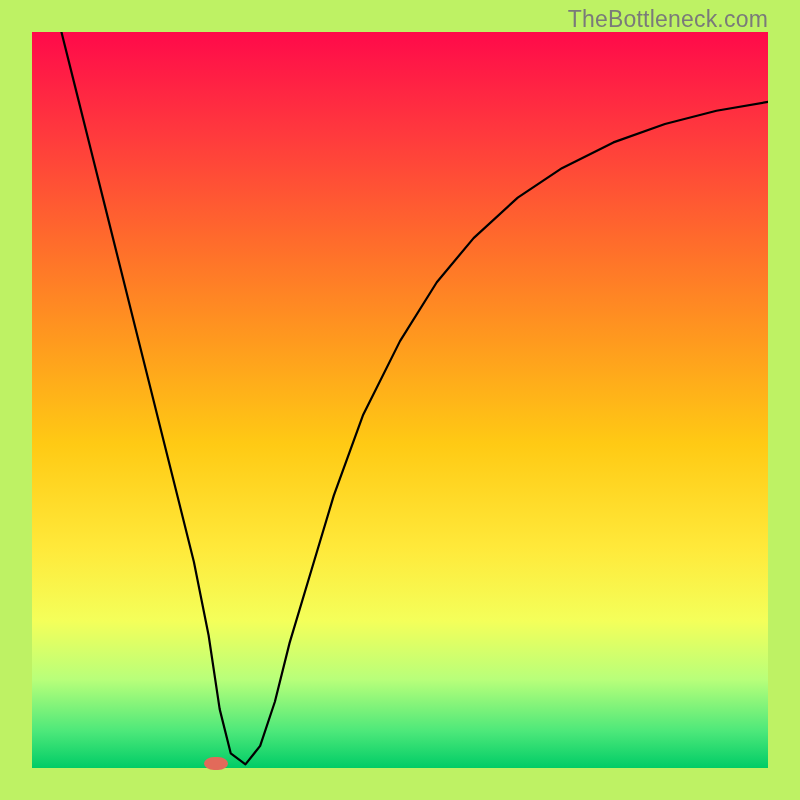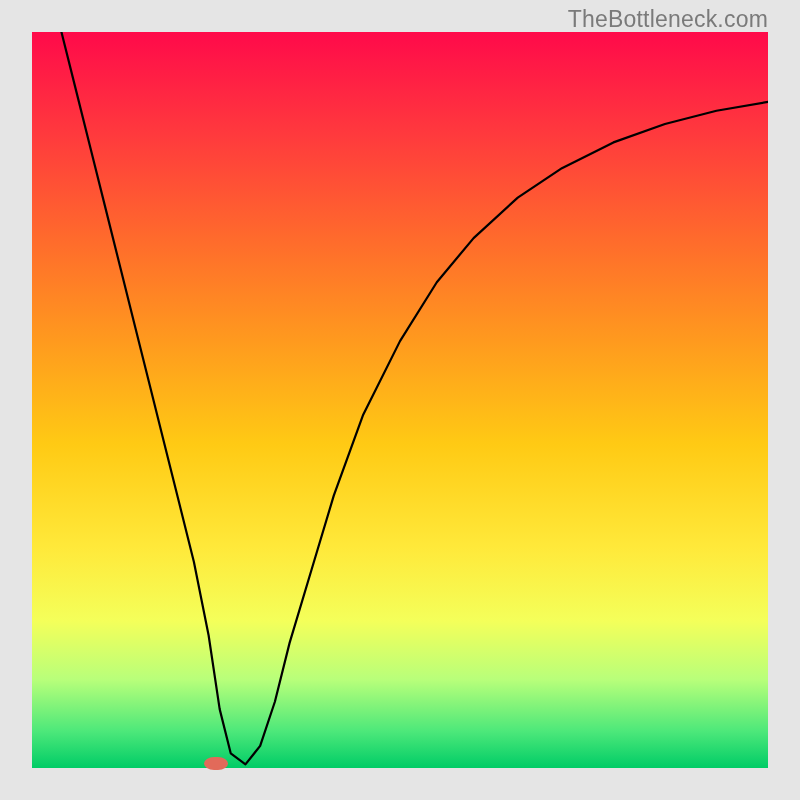--- a/index.html
+++ b/index.html
@@ -8,21 +8,21 @@
     width: 800px;
     height: 800px;
     overflow: hidden;
     background: #000;
     font-family: Arial, Helvetica, sans-serif;
   }
   .frame {
     position: absolute;
     top: 0; left: 0;
     width: 800px; height: 800px;
-    background: #e5e5e5;
+    background: #bef264;
   }
   .plot {
     position: absolute;
     top: 32px;
     left: 32px;
     width: 736px;
     height: 736px;
     
     background: linear-gradient(to bottom,
       #ff0a4a 0%,

